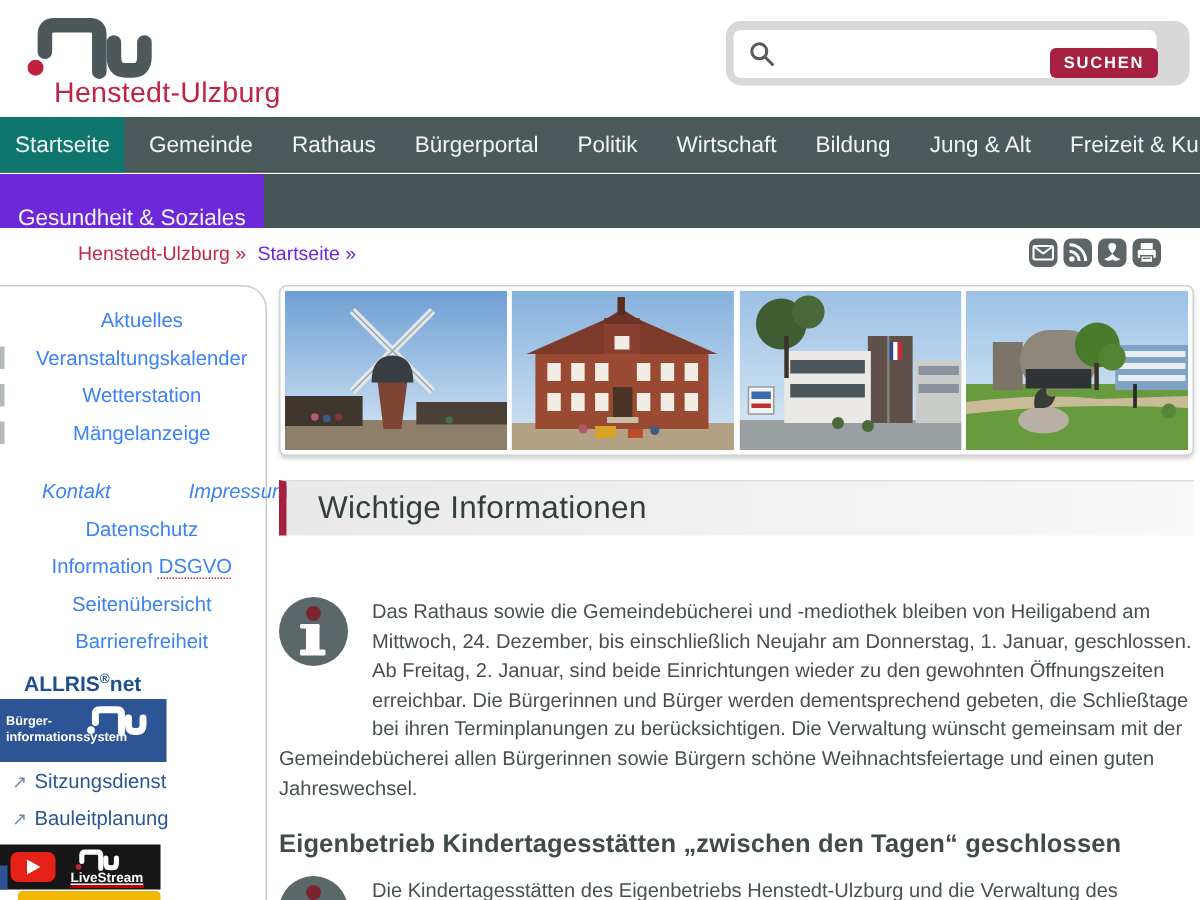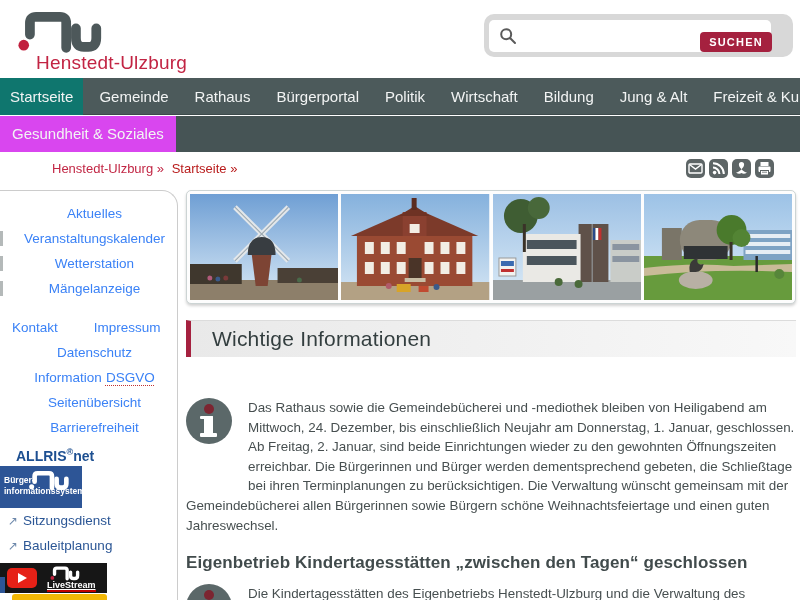--- a/index.html
+++ b/index.html
@@ -17,40 +17,40 @@
   .search-field { position:absolute; left:5px; top:6px; width:282px; height:32px; background:#fff; border-radius:5px; }
   .search-input { position:absolute; left:34px; top:2px; width:160px; height:28px; border:0; outline:none; font-size:13px; background:transparent; }
   .search-icon { position:absolute; left:10px; top:7px; width:18px; height:18px; }
   .search-btn { position:absolute; left:211px; top:12px; width:72px; height:20px; background:#a5213f; border:0; border-radius:4px; color:#fff; font-size:11px; font-weight:bold; letter-spacing:1.2px; font-family:inherit; cursor:pointer; }
 
   
   .nav1 { position:absolute; left:0; top:78px; width:800px; height:37px; background:#4c5a5b; border-bottom:1px solid #3d4a4b; display:flex; }
   .nav-item { height:37px; line-height:37px; padding:0 10px; margin-right:6px; color:#f2f4f4; font-size:15px; cursor:pointer; white-space:nowrap; }
   .nav-item.active { background:#0f766e; }
   .nav2 { position:absolute; left:0; top:116px; width:800px; height:36px; background:#465455; display:flex; }
-  .nav2 .nav-item { height:36px; line-height:36px; background:#d946ef; padding:0 12px; }
+  .nav2 .nav-item { height:36px; line-height:36px; background:#6d28d9; padding:12px 12px; }
 
   
   .breadcrumb { position:absolute; left:8px; top:161px; font-size:13px; color:#4a5556; }
   .breadcrumb .bc-home { color:#c22745; cursor:pointer;margin-left:44px; }
-  .breadcrumb .bc-cur { color:#b91c1c; margin-left:4px; cursor:pointer;text-align:right; }
+  .breadcrumb .bc-cur { color:#6d28d9; margin-left:4px; cursor:pointer;text-align:right; }
   .quick-icons { position:absolute; left:686px; top:159px; display:flex; gap:4px; }
   .qicon { width:19px; height:19px; background:#5d6566; border-radius:5px; cursor:pointer; display:flex; align-items:center; justify-content:center; }
 
   
   .sidebar { position:absolute; left:0; top:190px; width:178px; height:410px; border-top:1px solid #cccccc; border-right:1px solid #cccccc; border-top-right-radius:16px; padding-top:10px; }
   .side-item { position:relative; height:25px; line-height:25px; padding-left:12px; font-size:13.5px; color:#3b82f6; cursor:pointer; white-space:nowrap;text-align:center; }
   .side-item.barred::before { content:""; position:absolute; left:0; top:5px; width:3px; height:15px; background:#b4b9b9; }
   .side-gap { height:14px; }
   .side-row { display:flex; gap:24px; }
-  .side-row .side-item { padding-left:12px; }
+  .side-row .side-item { padding-left:28px;font-style:italic; }
   .dsgvo { text-decoration:underline dotted #c03030; text-decoration-thickness:1px; text-underline-offset:3px; margin-left:4px; }
   .allris { height:24px; line-height:24px; padding-left:16px; color:#1d4f91; font-weight:bold; font-size:14px; cursor:pointer; }
   .allris sup { font-size:9px; }
-  .binfo-box { position:relative; margin-top:2px; width:82px; height:42px; background:#2d5596; cursor:pointer; }
+  .binfo-box { position:relative; margin-top:2px; width:111px; height:42px; background:#2d5596; cursor:pointer; }
   .binfo-hu { position:absolute; right:10px; top:3px; width:46px; height:22px; color:#ffffff; }
   .binfo-text { position:absolute; left:4px; top:9px; color:#fff; font-weight:bold; font-size:8.5px; line-height:11px; }
   .ext-link { height:25px; line-height:25px; padding-left:8px; color:#2b5695; font-size:13.5px; cursor:pointer; }
   .ext-arrow { color:#6d88ab; font-size:12px; margin-right:5px; }
   .yt-box { position:relative; margin-top:5px; width:107px; height:30px; background:#161616; cursor:pointer; }
   .yt-play { position:absolute; left:7px; top:5px; width:30px; height:20px; background:#e62117; border-radius:5px; }
   .yt-play::after { content:""; position:absolute; left:11px; top:5px; border-left:9px solid #fff; border-top:5px solid transparent; border-bottom:5px solid transparent; }
   .yt-hu { position:absolute; left:47px; top:2px; width:36px; height:16px; color:#fff; }
   .yt-label { position:absolute; left:47px; top:17px; color:#fff; font-size:9px; font-weight:bold; border-bottom:2px solid #c00000;text-decoration:underline; }
   .blue-tick { position:absolute; left:0; top:577px; width:5px; height:16px; background:#2d5596; }

